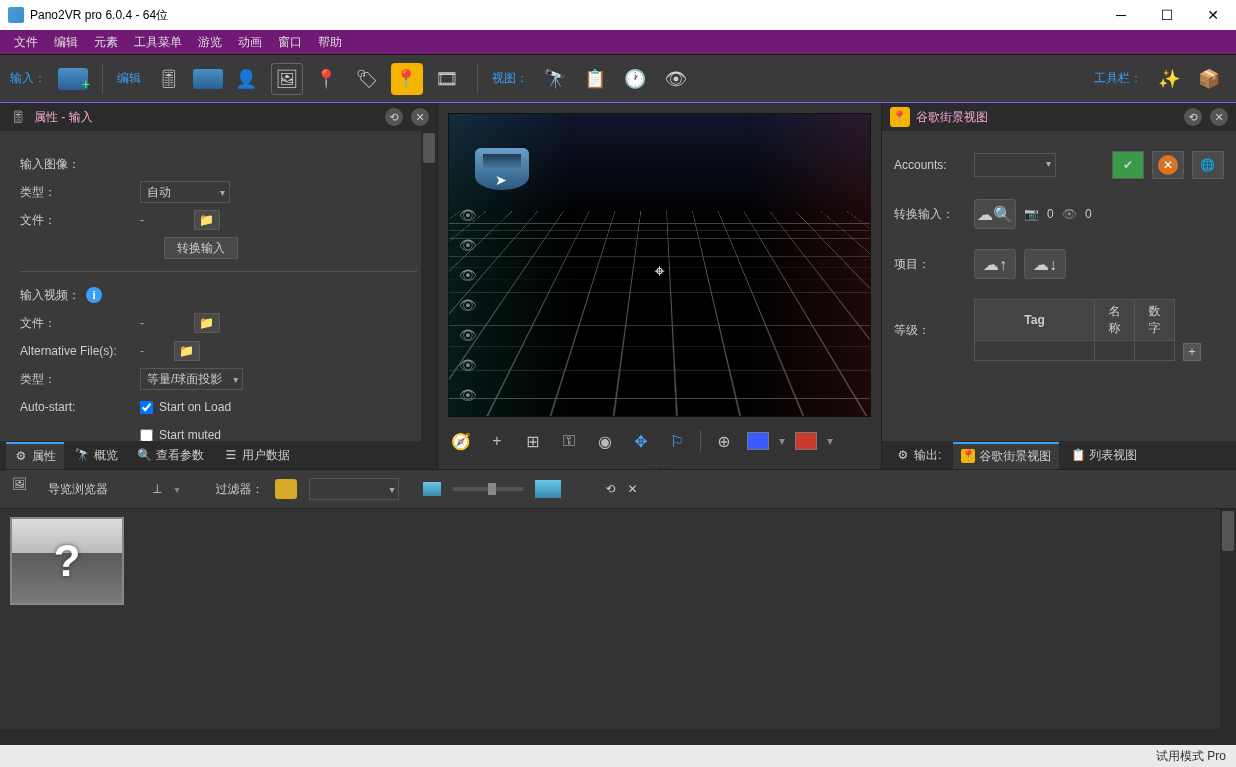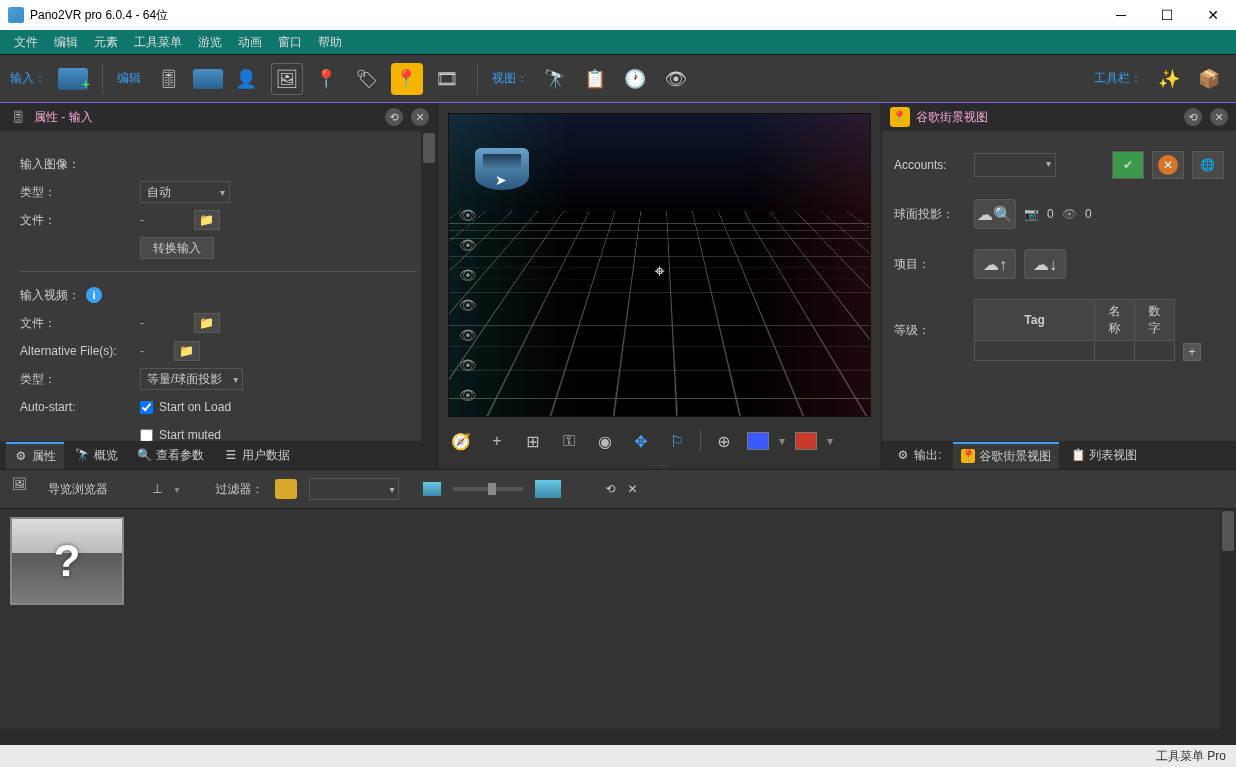--- a/index.html
+++ b/index.html
@@ -5,21 +5,21 @@
 * { margin: 0; padding: 0; box-sizing: border-box; font-family: "Microsoft YaHei", "SimSun", Arial, sans-serif; font-size: 12px; }
 body { background: #3a3a3a; color: #ccc; width: 1236px; height: 767px; overflow: hidden; display: flex; flex-direction: column; }
 
 
 .titlebar { background: #fff; color: #000; height: 30px; display: flex; align-items: center; padding-left: 8px; }
 .titlebar .app-icon { width: 16px; height: 16px; background: linear-gradient(135deg, #4a9ed8, #3a8ec8); border-radius: 2px; margin-right: 6px; }
 .titlebar .caption { flex: 1; }
 .titlebar .win-btn { width: 46px; height: 30px; display: flex; align-items: center; justify-content: center; font-size: 14px; cursor: pointer; }
 
 
-.menubar { background: #0f766e; height: 25px; display: flex; align-items: center; padding: 0 6px; border-bottom: 1px solid #1a1a1a; }
+.menubar { background: #701a75; height: 25px; display: flex; align-items: center; padding: 0 6px; border-bottom: 1px solid #1a1a1a; }
 .menubar .menu-item { padding: 4px 8px; color: #ddd; cursor: pointer; }
 
 
 .toolbar { background: #3a3a3a; height: 48px; display: flex; align-items: center; padding: 0 10px; border-bottom: 1px solid #8b5cf6; gap: 8px; }
 .toolbar .label { color: #3a9ff5; margin-right: 4px; }
 .toolbar .sep { width: 1px; height: 30px; background: #555; margin: 0 6px; }
 .toolbar .tb-icon { width: 32px; height: 32px; display: flex; align-items: center; justify-content: center; cursor: pointer; border-radius: 3px; font-size: 18px; }
 .toolbar .spacer { flex: 1; }
 
 
@@ -33,21 +33,21 @@
 .panel-header .ph-btn { width: 18px; height: 18px; border-radius: 50%; background: #555; color: #ccc; display: flex; align-items: center; justify-content: center; cursor: pointer; font-size: 11px; margin-left: 2px; }
 .panel-body { flex: 1; padding: 20px; overflow: hidden; position: relative; }
 
 
 .left-panel { width: 438px; border-right: 1px solid #222; }
 .prop-row { display: flex; align-items: center; height: 26px; margin-bottom: 2px; }
 .prop-label { width: 120px; color: #ccc; }
 .prop-val { color: #aaa; }
 .combo { background: #3a3a3a; border: 1px solid #555; color: #ccc; padding: 2px 20px 2px 6px; min-width: 90px; position: relative; height: 22px; display: inline-flex; align-items: center; }
 .combo::after { content: "▾"; position: absolute; right: 4px; font-size: 10px; color: #aaa; }
-.small-btn { background: #4a4a4a; border: 1px solid #5a5a5a; color: #ccc; padding: 2px 12px; cursor: pointer; height: 22px; display: inline-flex; align-items: center; }
+.small-btn { background: #4a4a4a; border: 1px solid #5a5a5a; color: #ccc; padding: 2px 12px; cursor: pointer; height: 22px; display: inline-flex; align-items: center; margin-left: 24px; }
 .folder-btn { width: 26px; height: 20px; background: #4a4a4a; border: 1px solid #5a5a5a; display: inline-flex; align-items: center; justify-content: center; cursor: pointer; }
 .hr { border: none; border-top: 1px solid #555; margin: 10px 0; }
 .info-icon { width: 16px; height: 16px; border-radius: 50%; background: #3a9ff5; color: #fff; display: inline-flex; align-items: center; justify-content: center; font-size: 11px; font-weight: bold; margin-left: 6px; }
 .check { margin-right: 6px; }
 
 
 .tabs-row { background: #2b2b2b; height: 28px; display: flex; align-items: center; padding: 0 6px; gap: 4px; }
 .tab { padding: 4px 8px; color: #ccc; cursor: pointer; display: flex; align-items: center; gap: 4px; }
 .tab.active { background: #3a3a3a; border-top: 2px solid #3a9ff5; }
 .tab .tab-icon { width: 14px; height: 14px; display: inline-flex; align-items: center; justify-content: center; }
@@ -316,21 +316,21 @@
         <span class="r-label">Accounts:</span>
         <div class="r-combo"></div>
         <div style="flex:1"></div>
         <div class="sq-btn" style="background:#3a9a4a;">✔</div>
         <div class="sq-btn">
             <span class="" style="background:#d8742a;border-radius:50%;width:20px;height:20px;display:flex;align-items:center;justify-content:center;color:#fff;">✕</span>
           </div>
         <div class="sq-btn">🌐</div>
       </div>
       <div class="r-row">
-        <span class="r-label">球面投影：</span>
+        <span class="r-label">转换输入：</span>
         <div class="cloud-ic">☁🔍</div>
         <span style="color:#888;">📷</span>
         <span>0</span>
         <span style="color:#888;">👁</span>
         <span>0</span>
       </div>
       <div class="r-row">
         <span class="r-label">项目：</span>
         <div class="cloud-ic">☁↑</div>
         <div class="cloud-ic">☁↓</div>
@@ -398,14 +398,14 @@
   <div class="thumb">
       <div class="q">?</div>
     </div>
   <div class="scroll-v">
       <div class="thumb-s"></div>
     </div>
   <div class="scroll-h"></div>
 </div>
 
 <div class="statusbar">
-  <span>工具菜单 Pro</span>
+  <span>试用模式 Pro</span>
 </div>
 
 </body></html>

